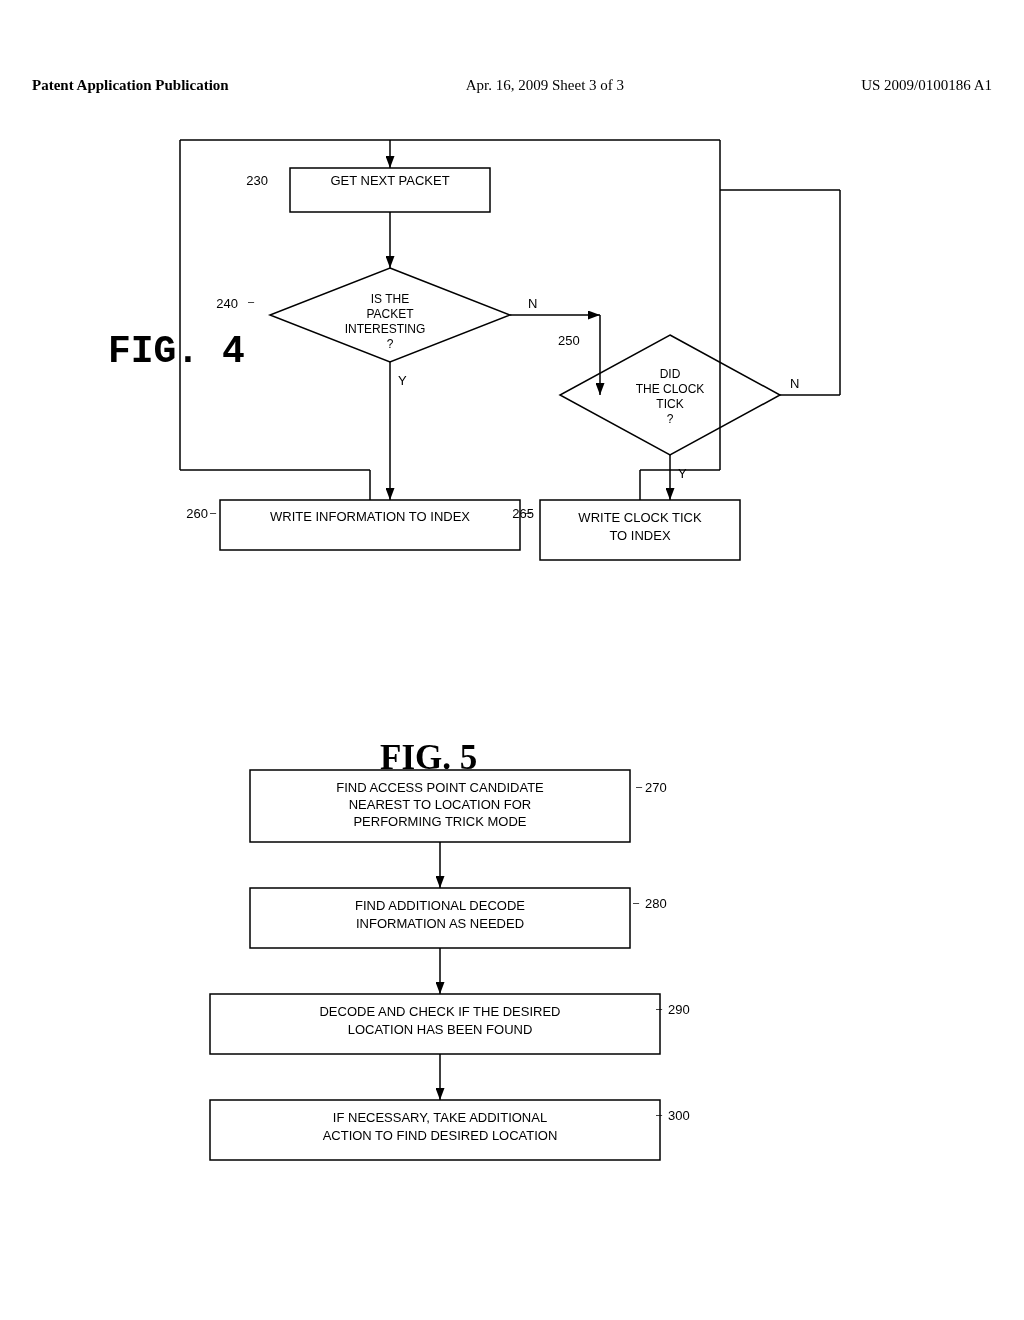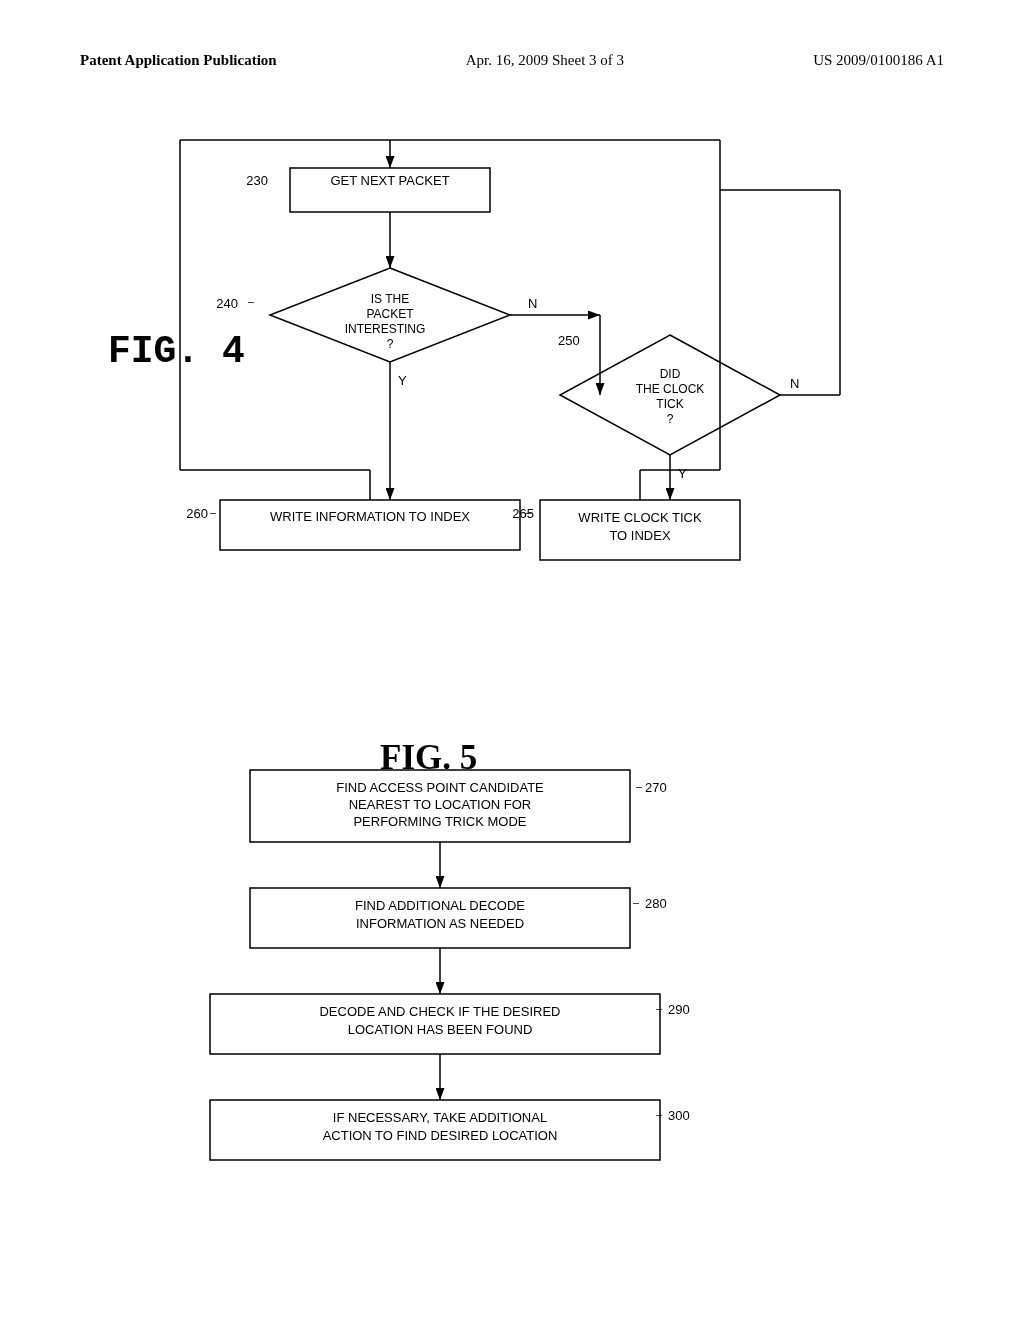--- a/index.html
+++ b/index.html
@@ -21,29 +21,30 @@
 
     
     .header {
       position: absolute;
       top: 52px;
       left: 0;
       right: 0;
       display: flex;
       justify-content: space-between;
       align-items: baseline;
-      padding: 0 80px;
+      padding: 0 32px;
       gap: 28px;
     }
     .header-left {
       font-weight: bold;
       font-size: 15px;
     }
     .header-center {
       font-size: 15px;
+      margin-top: 25px;
     }
     .header-right {
       font-weight: normal;
       font-size: 15px;
     }
 
     
     .fig4-label {
       position: absolute;
       top: 330px;

